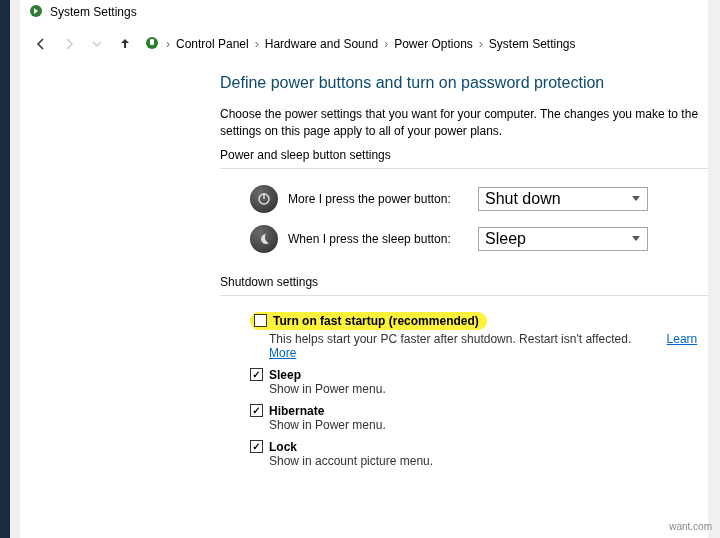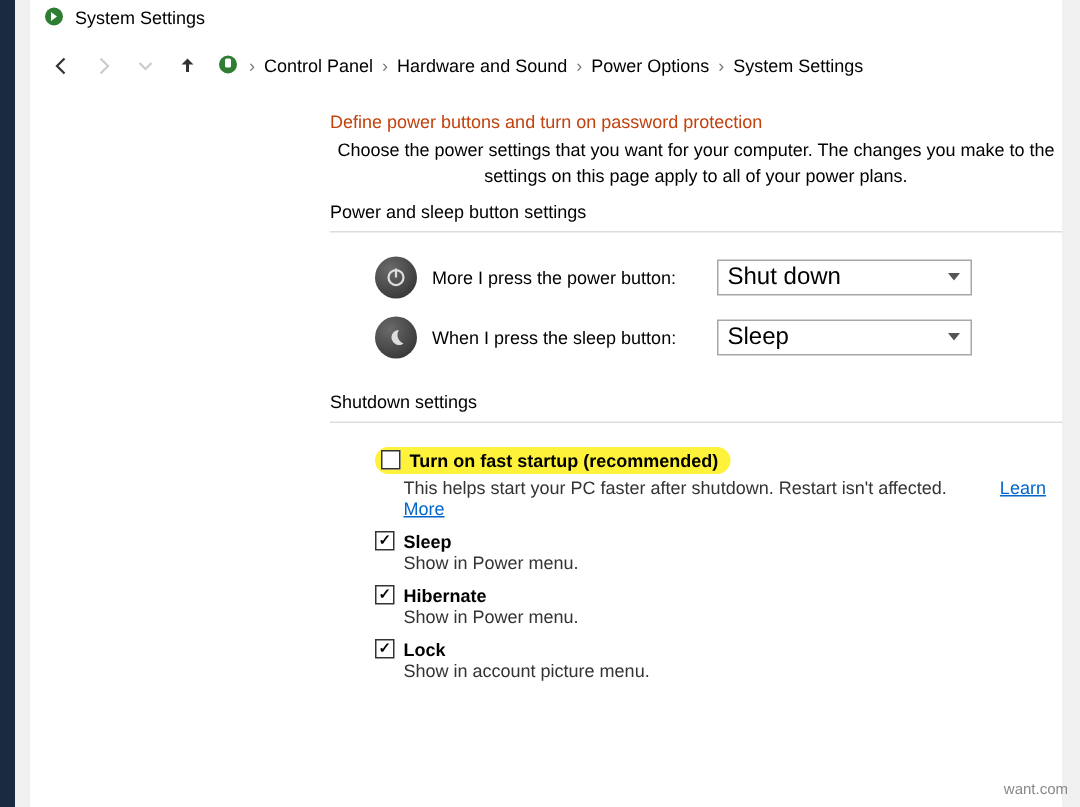--- a/index.html
+++ b/index.html
@@ -49,30 +49,29 @@
     .crumb-sep { color: #777; margin: 0 2px; }
     .breadcrumb {
       display: flex; align-items: center; gap: 4px;
       font-size: 12px; color: #000;
     }
     .breadcrumb .crumb { cursor: pointer; }
     .main {
       padding: 10px 0 0 200px;
     }
     h1.page-title {
-      color: #c2410c;
+      color: #0c4a6e;
       font-weight: 400;
-      font-size: 12px;
-      margin-bottom: 4px;
+      font-size: 16px;
+      margin-bottom: 14px;
     }
     .desc {
       font-size: 12px;
       color: #000;
       line-height: 1.4;
-      text-align: center;
     }
     .section-label {
       font-size: 12px;
       color: #000;
       margin: 8px 0 6px 0;
     }
     .group {
       border-top: 1px solid #ddd;
       padding-top: 10px;
       margin-top: 2px;

